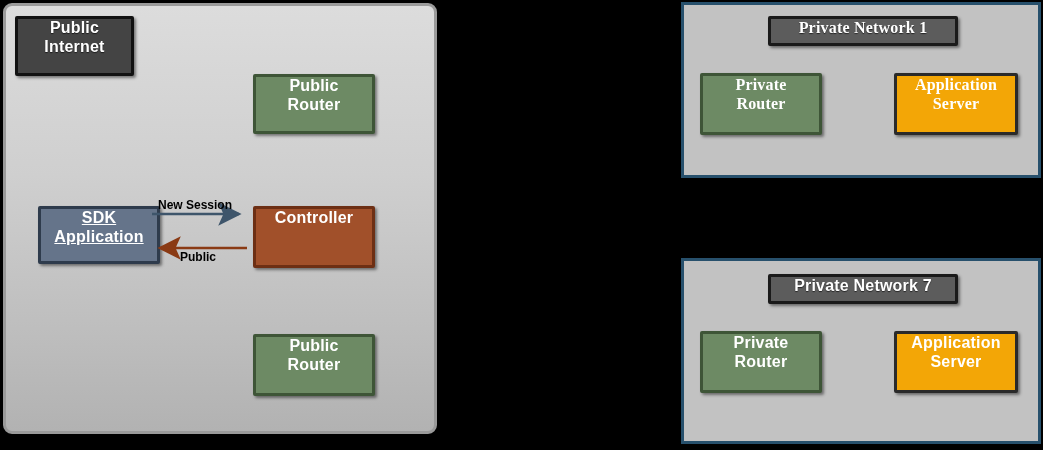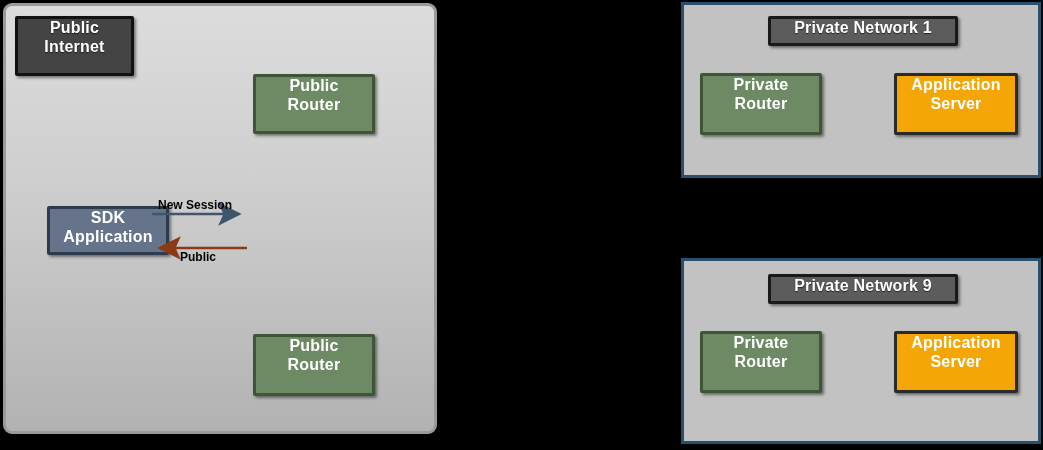--- a/index.html
+++ b/index.html
@@ -31,21 +31,21 @@
   }
 
   
   .private-panel {
     position: absolute;
     background: #c2c2c2;
     border: 3px solid #27506c;
     box-sizing: border-box;
     box-shadow: 4px 4px 0 rgba(0,0,0,0.35);
   }
-  .private-panel.p1 { left: 681px; top: 2px; width: 360px; height: 176px; }
+  .private-panel.p1 { left: 681px; top: 2px; width: 360px; height: 176px; font-family: Liberation Serif, serif; }
   .private-panel.p2 { left: 681px; top: 258px; width: 360px; height: 186px; }
 
   
   .node {
     position: absolute;
     display: flex;
     align-items: flex-start;
     justify-content: center;
     text-align: center;
     border-radius: 2px;
@@ -119,25 +119,28 @@
     <div class="node dark" style="left:9px; top:10px; width:119px; height:60px;">
       <span class="lbl">Public
 Internet</span>
     </div>
 
     <div class="node green" style="left:247px; top:68px; width:122px; height:60px;">
       <span class="lbl">Public
 Router</span>
     </div>
 
-    <div class="node blue" style="left:41px; top:200px; width:122px; height:49px;">
+    <div class="node blue" style="left:32px; top:200px; width:122px; height:58px;text-decoration:underline;">
       <span class="lbl">SDK
 Application</span>
     </div>
 
+    <div class="node brown" style="left:247px; top:200px; width:122px; height:62px;">
+      <span class="lbl">Controller</span>
+    </div>
 
     <div class="node green" style="left:247px; top:328px; width:122px; height:62px;">
       <span class="lbl">Public
 Router</span>
     </div>
   </div>
 
   <svg class="edge-svg" viewBox="0 0 1043 450">
     <defs>
       <marker id="arrow-right" markerWidth="9" markerHeight="9" refX="8" refY="4.5" orient="auto" markerUnits="strokeWidth">
@@ -170,21 +173,21 @@
 
     <div class="node orange" style="left:210px; top:68px; width:124px; height:62px;">
       <span class="lbl">Application
 Server</span>
     </div>
   </div>
 
   <div class="private-panel p2">
 
     <div class="node dark-light" style="left:84px; top:13px; width:190px; height:30px; font-size:16px;">
-      <span class="lbl">Private Network 9</span>
+      <span class="lbl">Private Network 7</span>
     </div>
 
     <div class="node green" style="left:16px; top:70px; width:122px; height:62px;">
       <span class="lbl">Private
 Router</span>
     </div>
 
     <div class="node orange" style="left:210px; top:70px; width:124px; height:62px;">
       <span class="lbl">Application
 Server</span>

